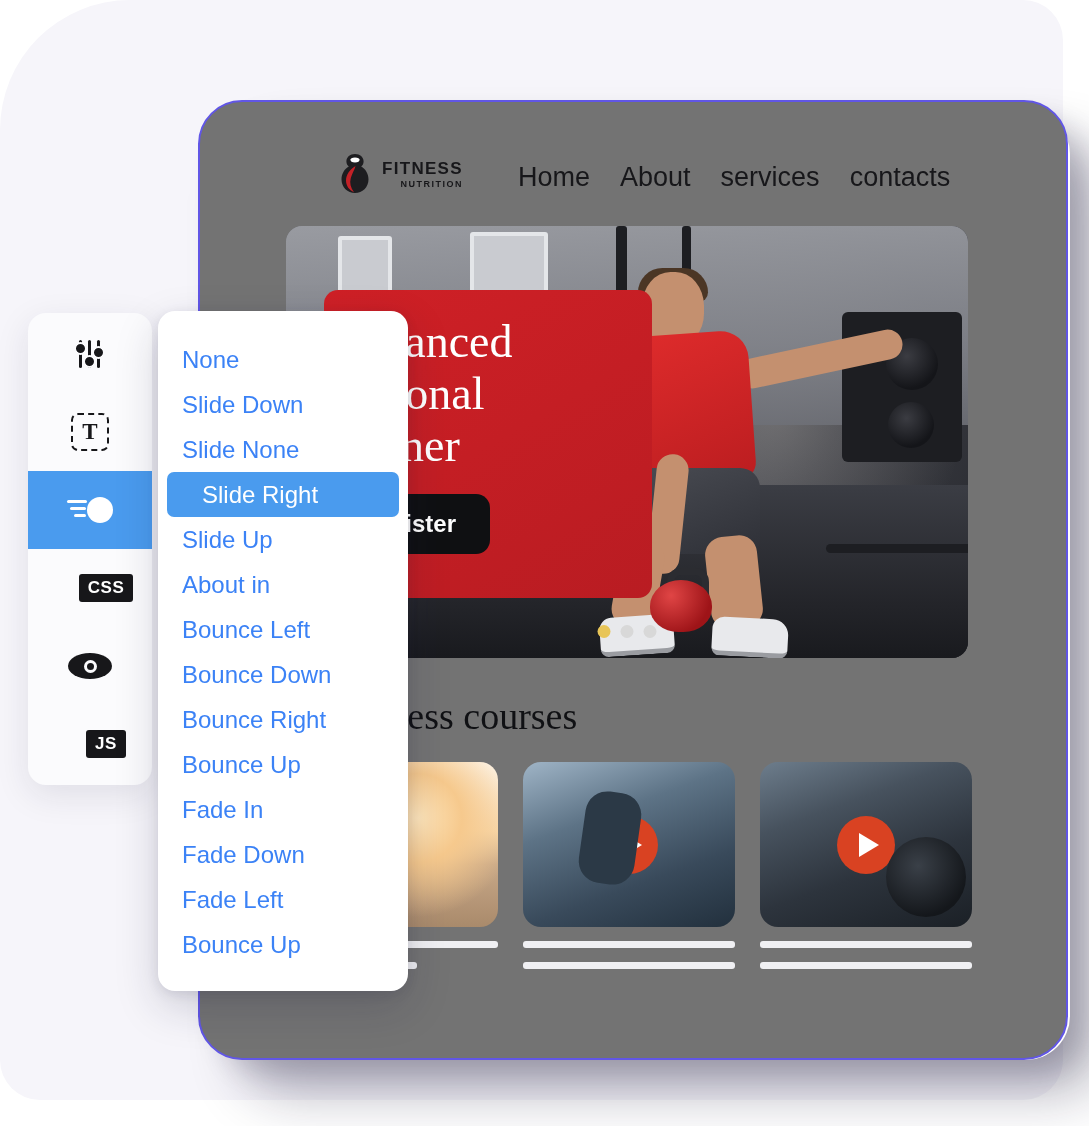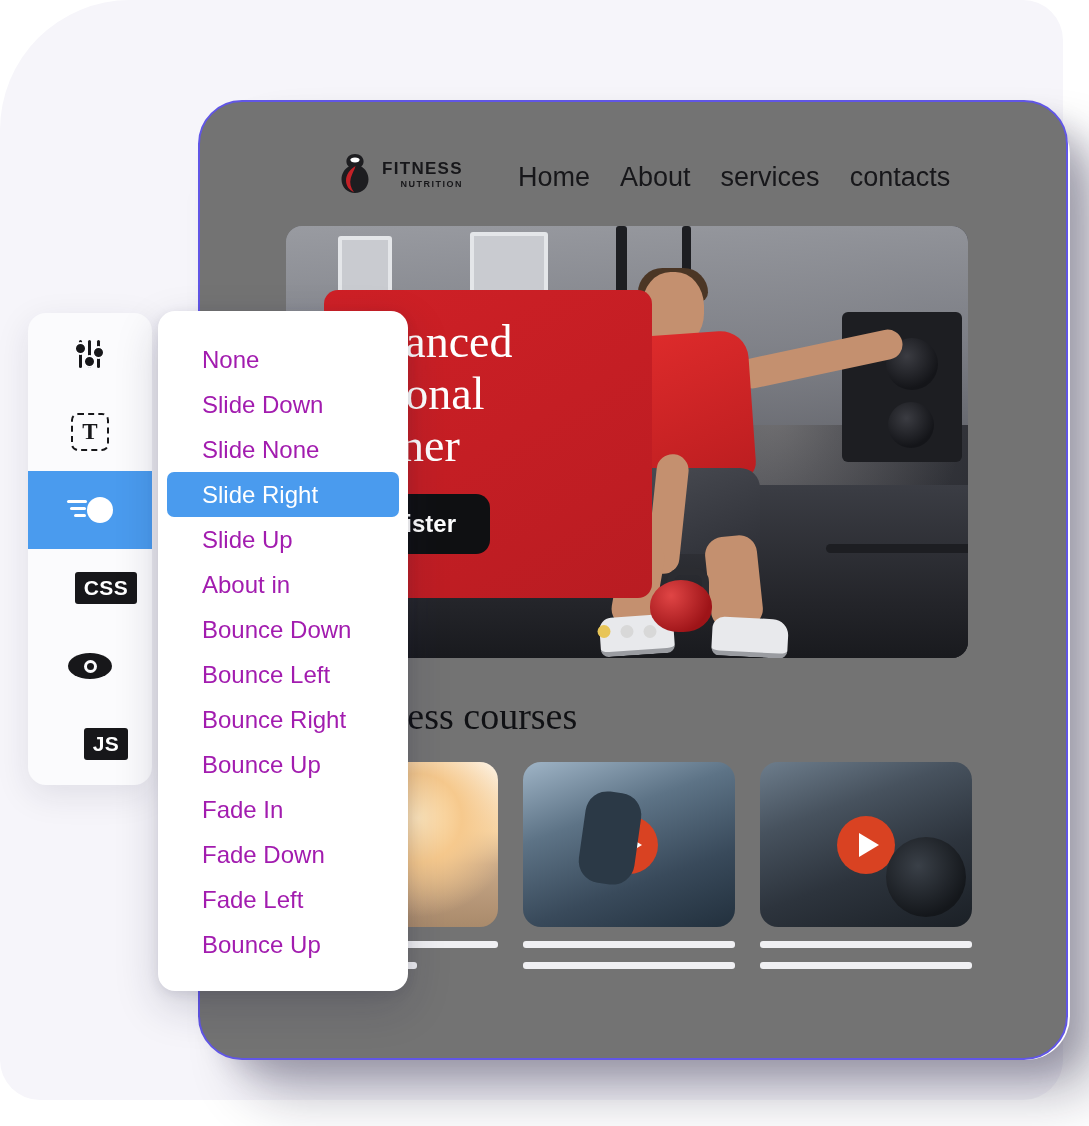--- a/index.html
+++ b/index.html
@@ -438,21 +438,21 @@
     left: 0;
   }
   .ico-motion span:nth-child(2) { top: 5px;  width: 20px; }
   .ico-motion span:nth-child(3) { top: 12px; width: 16px; left: 3px; }
   .ico-motion span:nth-child(4) { top: 19px; width: 12px; left: 7px; }
 
   
   .ico-badge {
     background: #17171a;
     color: #ffffff;
-    font-size: 21px;
+    font-size: 17px;
     font-weight: bold;
     padding: 4px 9px;
     border-radius: 3px;
     letter-spacing: .5px;
     margin-left: 32px;
   }
 
   
   .ico-eye {
     width: 44px; height: 26px;
@@ -486,23 +486,23 @@
     border-radius: 17px;
     box-shadow: 0 16px 44px rgba(30, 28, 60, 0.18),
                 0 3px 12px rgba(30, 28, 60, 0.10);
     padding: 26px 0 24px 0;
     box-sizing: border-box;
   }
   .dd-item {
     height: 45px;
     display: flex;
     align-items: center;
-    padding-left: 44px;
+    padding-left: 24px;
     font-size: 24px;
-    color: #a21caf;
+    color: #3b82f6;
     cursor: pointer;
     box-sizing: border-box;
   }
   .dd-item.selected {
     background: #4a9bee;
     color: #ffffff;
     border-radius: 7px;
     margin: 0 9px;
     padding-left: 35px;
   }
@@ -648,21 +648,21 @@
   </div>
 </div>
 
 <div class="dropdown">
   <div class="dd-item">None</div>
   <div class="dd-item">Slide Down</div>
   <div class="dd-item">Slide None</div>
   <div class="dd-item selected">Slide Right</div>
   <div class="dd-item">Slide Up</div>
   <div class="dd-item">About in</div>
+  <div class="dd-item">Bounce Left</div>
   <div class="dd-item">Bounce Down</div>
-  <div class="dd-item">Bounce Left</div>
   <div class="dd-item">Bounce Right</div>
   <div class="dd-item">Bounce Up</div>
   <div class="dd-item">Fade In</div>
   <div class="dd-item">Fade Down</div>
   <div class="dd-item">Fade Left</div>
   <div class="dd-item">Bounce Up</div>
 </div>
 
 </body></html>

